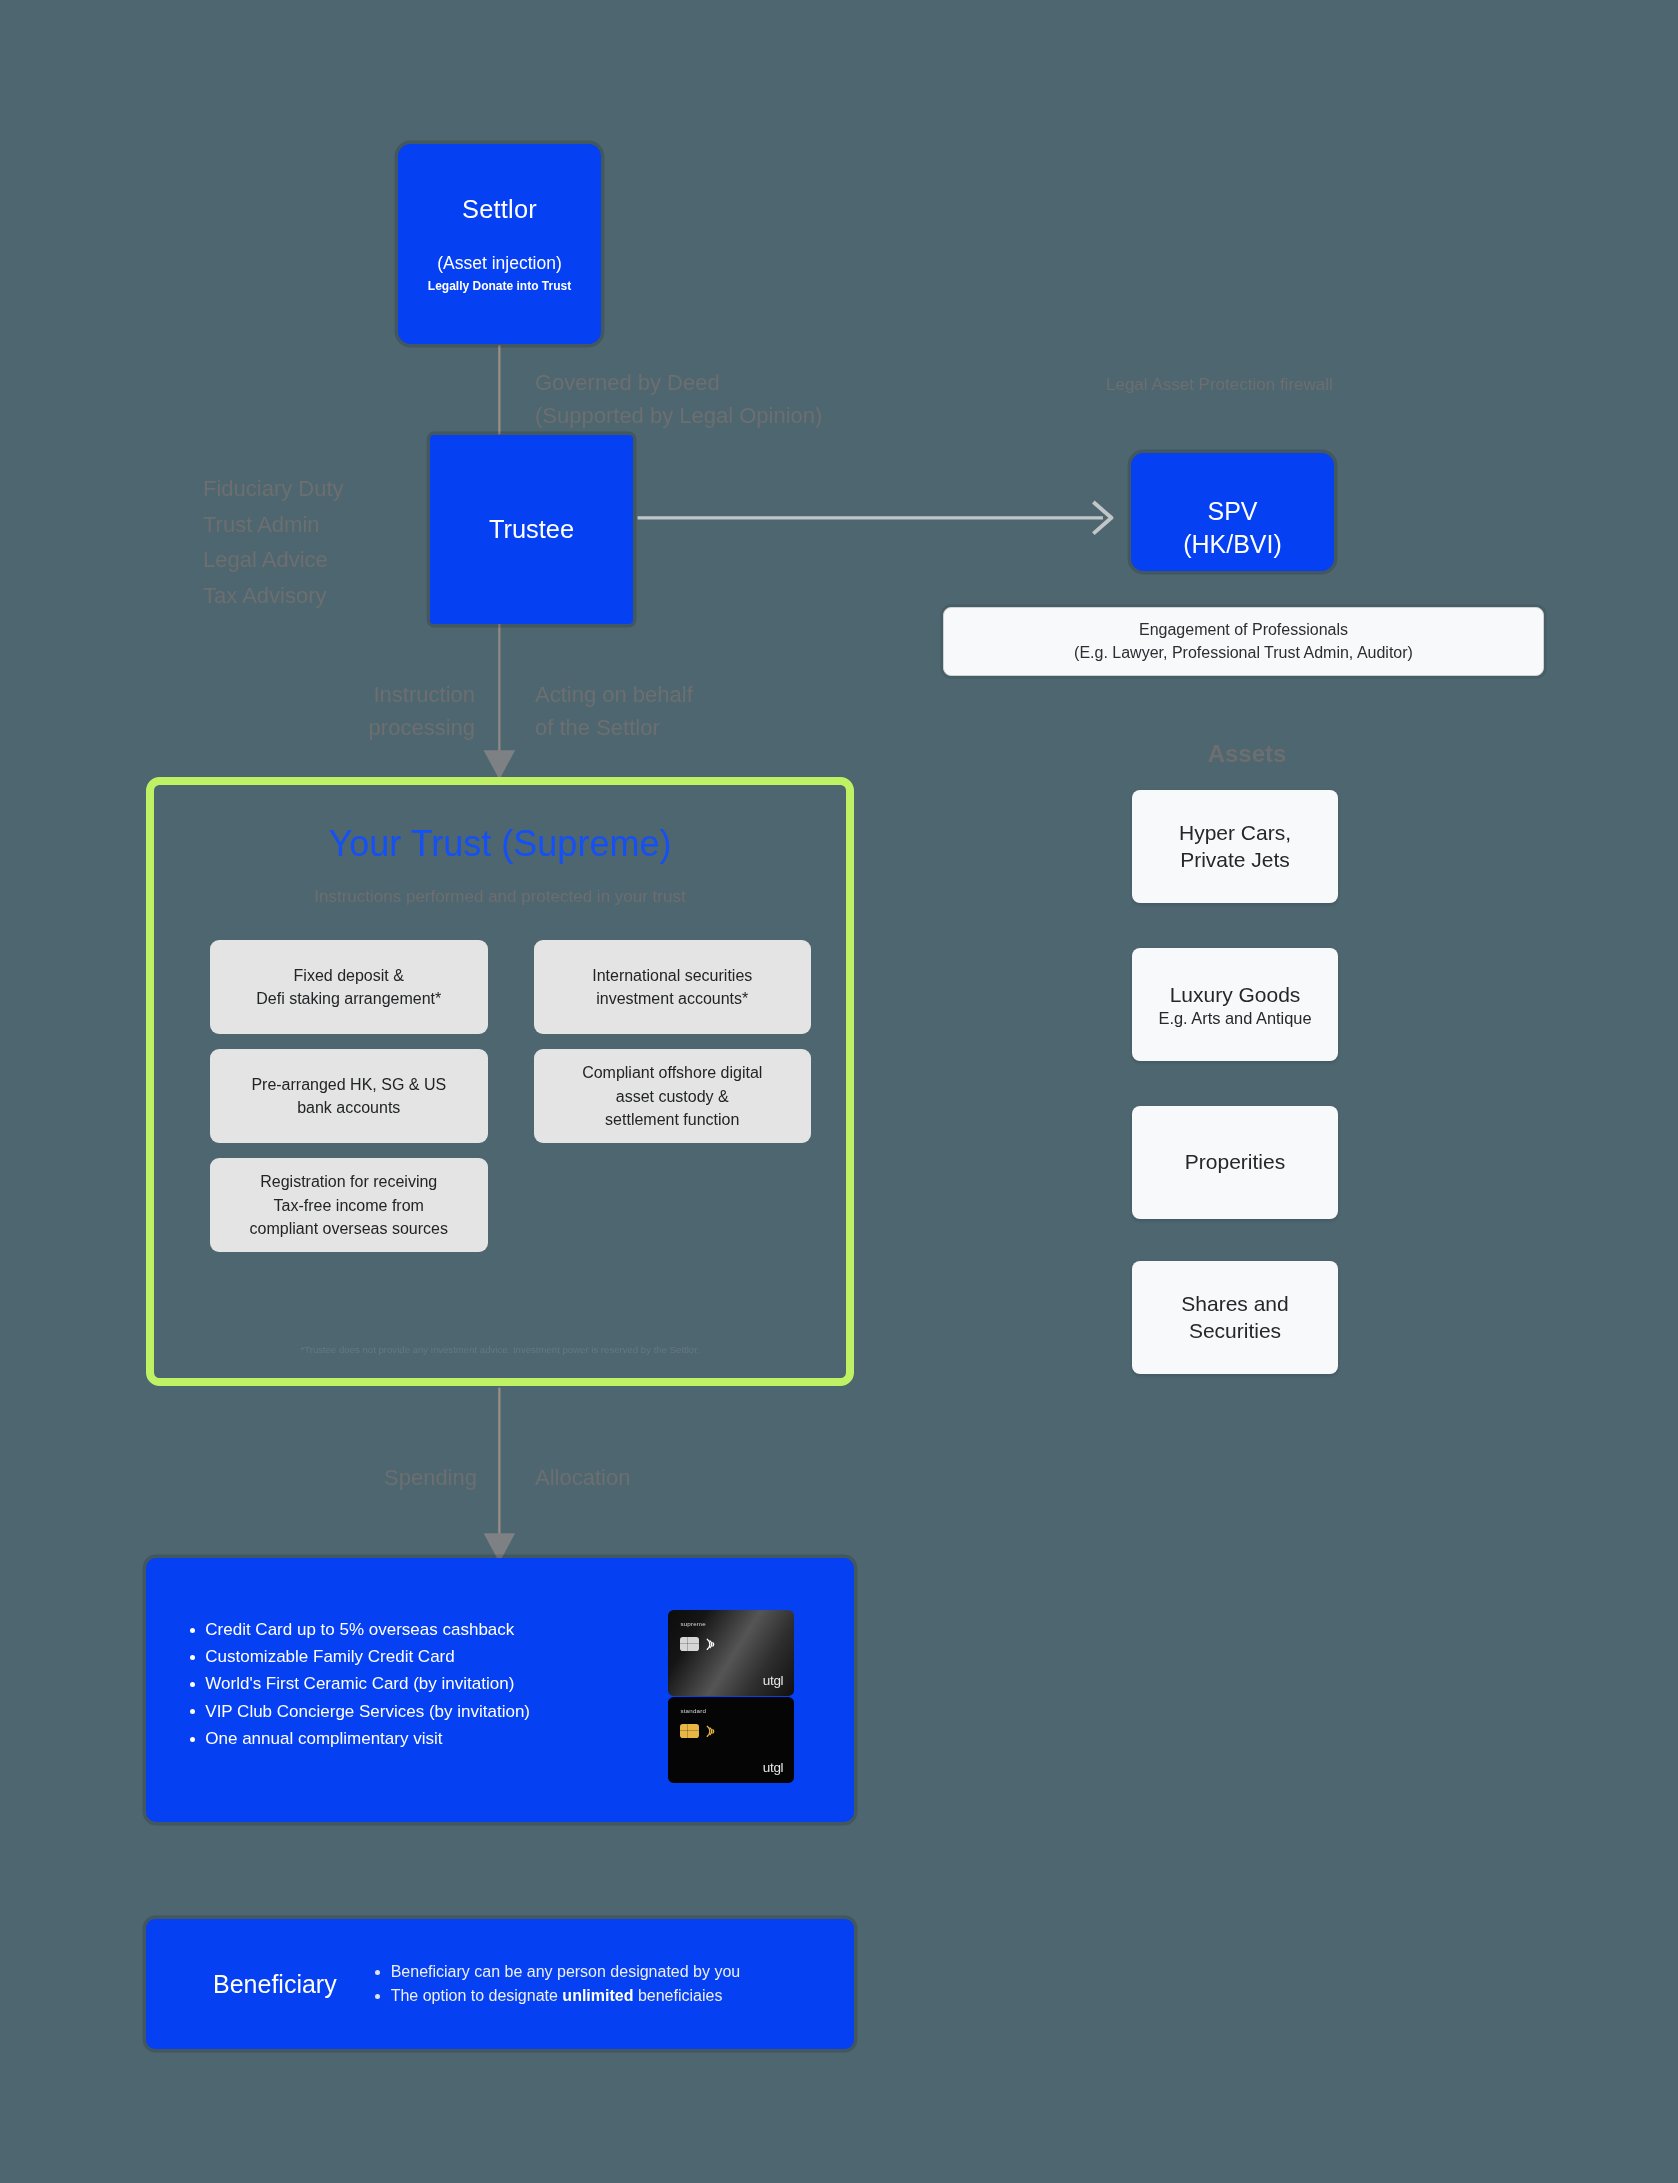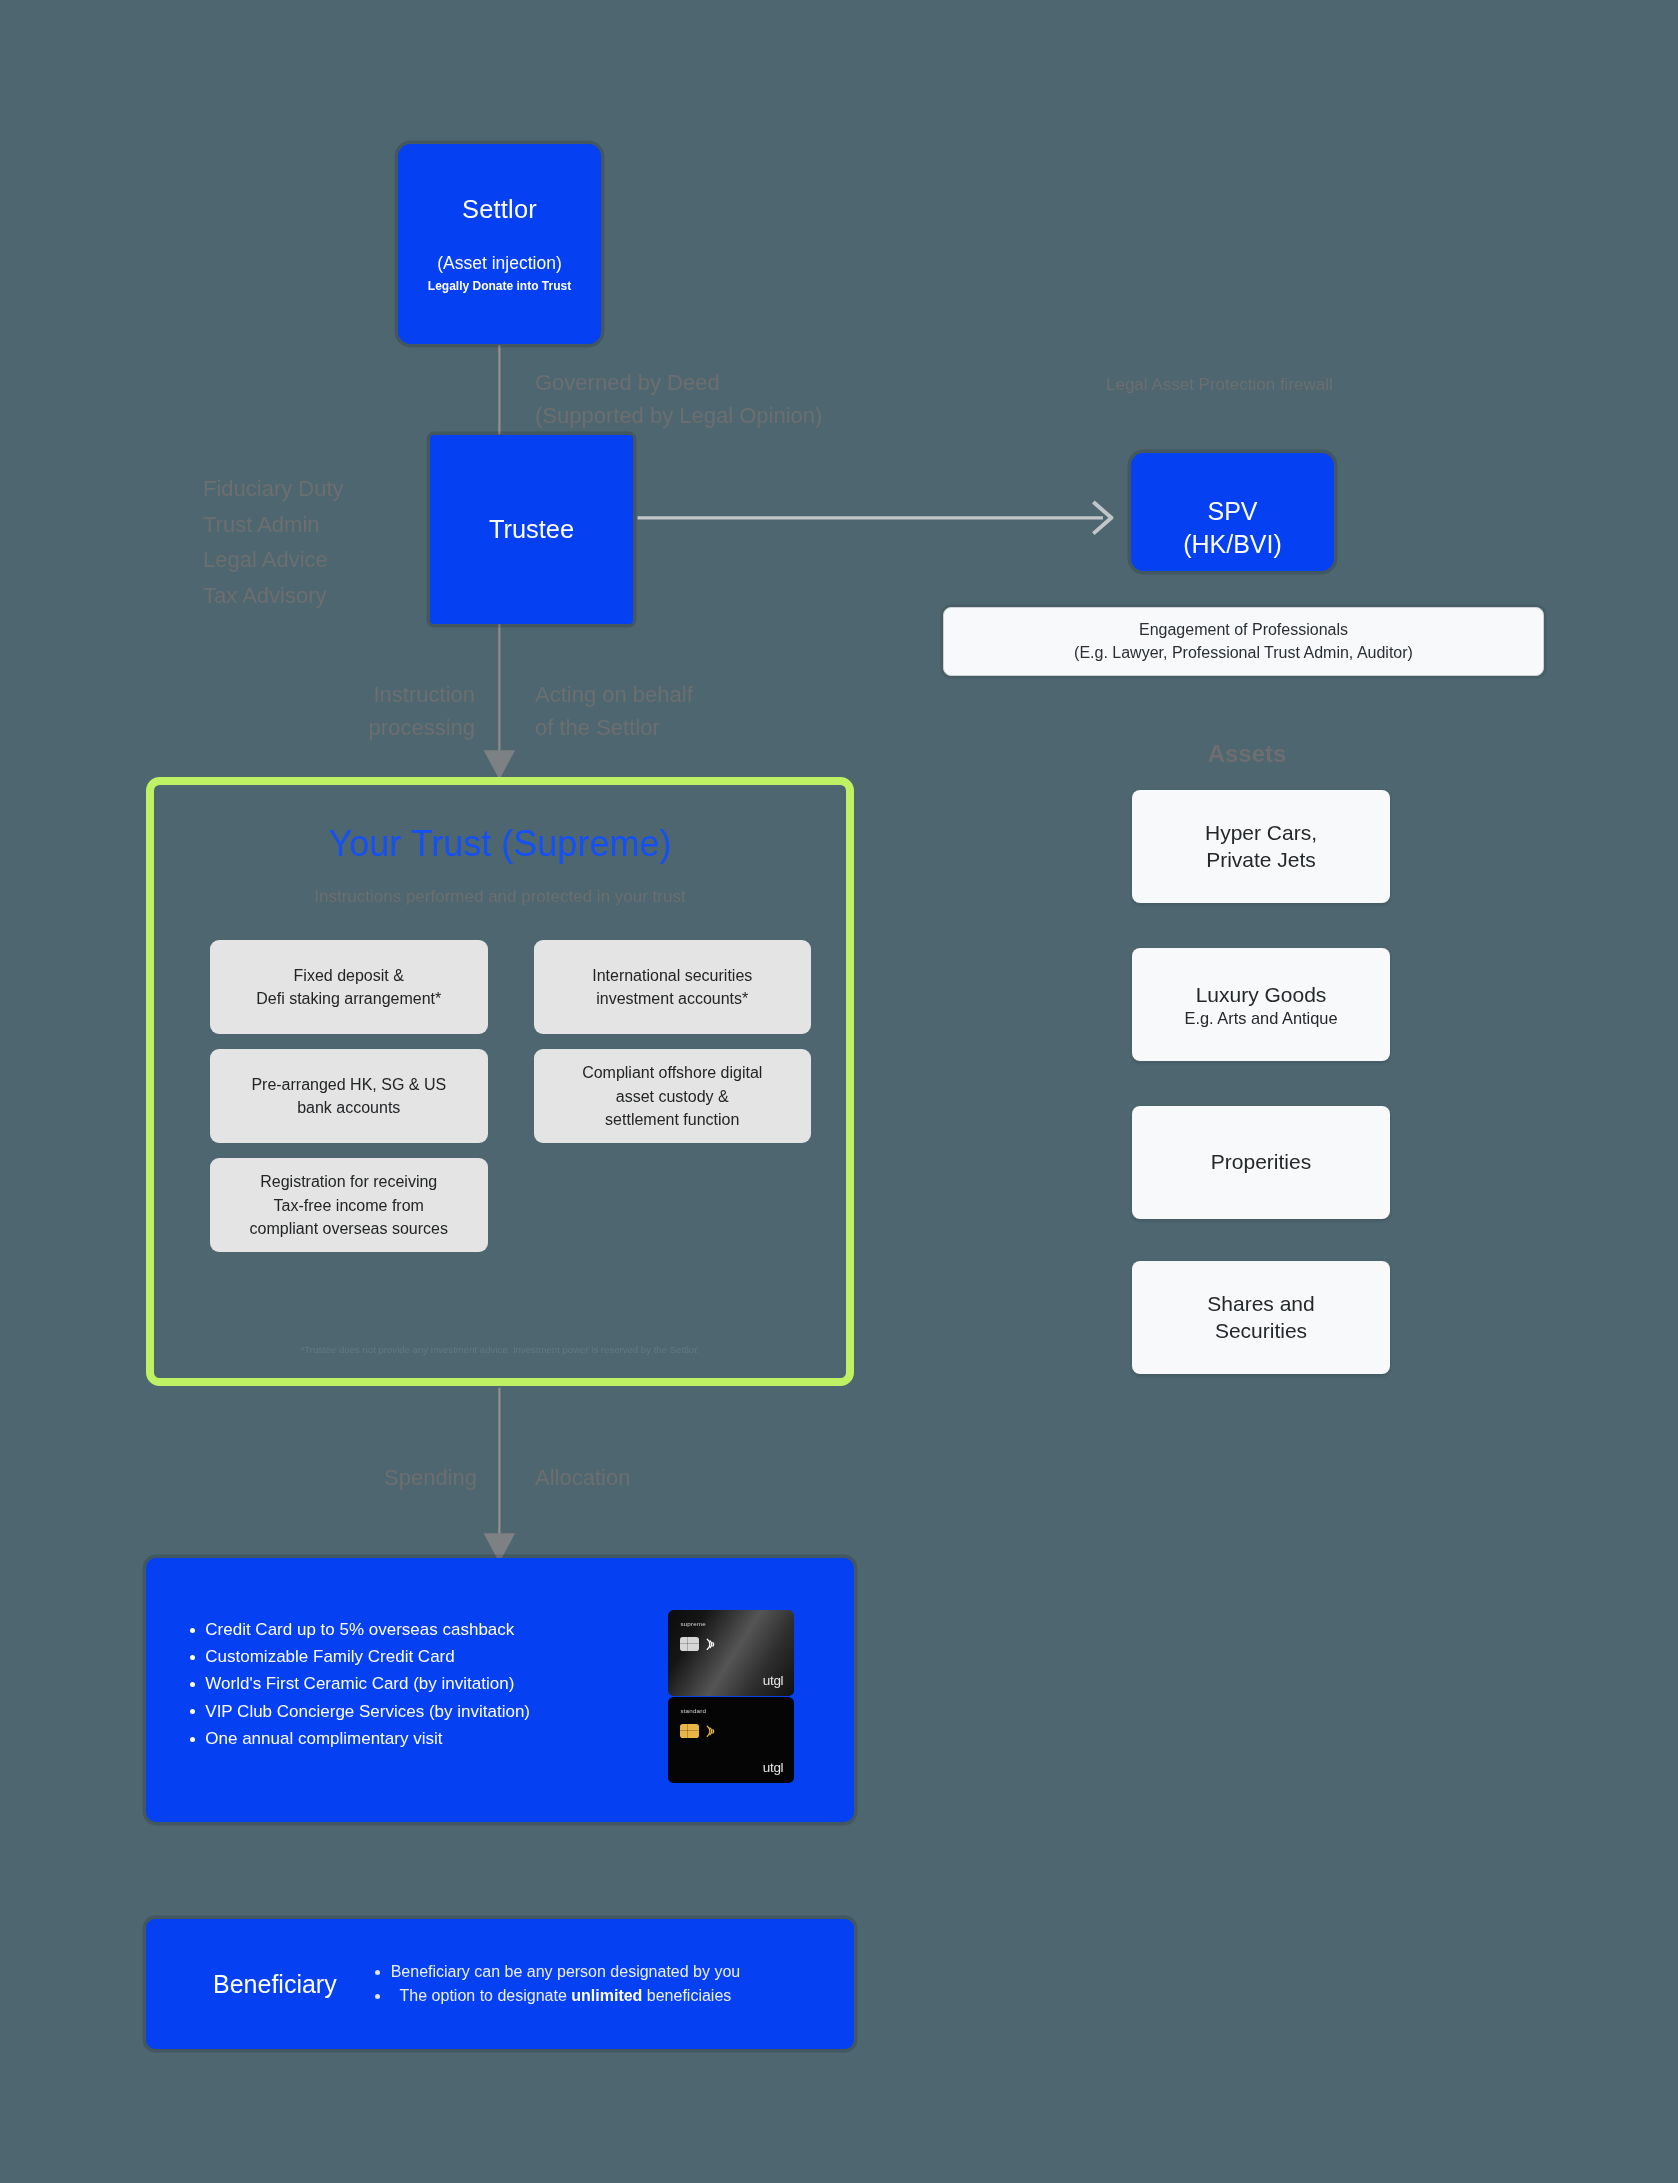--- a/index.html
+++ b/index.html
@@ -138,21 +138,21 @@
   }
 
   
   #assets-title {
     position: absolute; left: 1134px; top: 740px; width: 226px;
     text-align: center; color: #6d6e6f; font-size: 24px; font-weight: 700;
   }
   .asset-card {
     position: absolute;
     left: 1132px;
-    width: 258px; height: 113px;
+    width: 206px; height: 113px;
     background: #f8f9fa;
     border-radius: 8px;
     color: #25282b;
     display: flex; flex-direction: column;
     align-items: center; justify-content: center;
     text-align: center;
     box-shadow: 0 1.1px 3.4px rgba(0,0,0,0.12);
   }
   .asset-card .main { font-size: 21px; line-height: 1.3; white-space: pre-line; }
   .asset-card .sub  { font-size: 16.4px; margin-top: 1.1px; }
@@ -235,21 +235,20 @@
     box-shadow: 0 0 0 3.4px rgba(0,0,0,0.14);
   }
 
   
   #beneficiary {
     position: absolute;
     left: 146px; top: 1919px; width: 708px; height: 130px;
     background: #0540f2; border-radius: 9px;
     display: flex; align-items: center;
     box-shadow: 0 0 0 3.4px rgba(0,0,0,0.14);
-    text-align: center;
   }
   #ben-title {
     color: #ffffff; font-size: 25px;
     margin-left: 67px; white-space: nowrap;
   }
   #ben-list {
     list-style: none; margin-left: 35px; color: #eceff4; font-size: 16px;
     line-height: 1.0;
   }
   #ben-list li { position: relative; padding-left: 19px; margin: 8px 0; }

